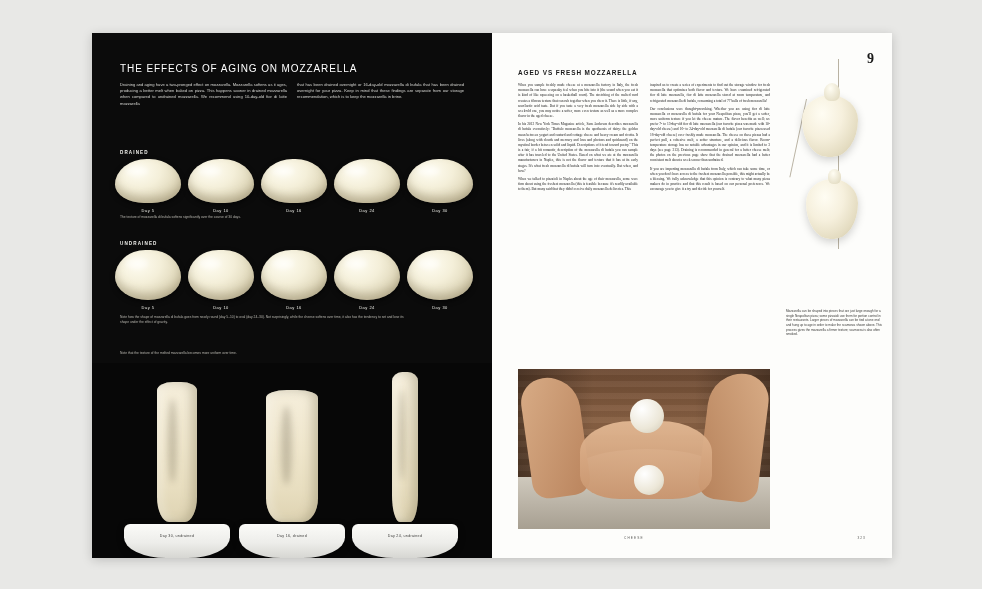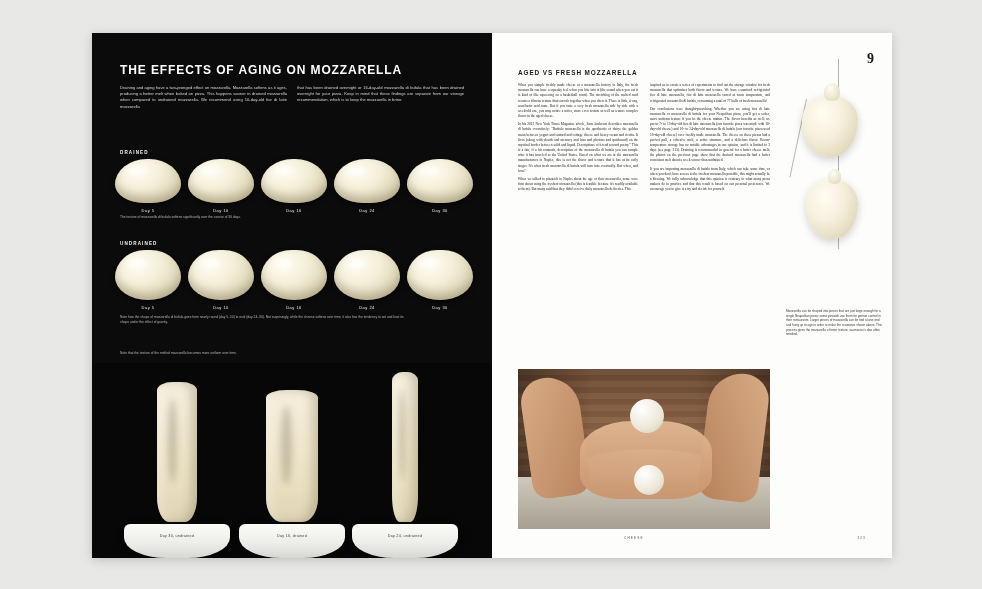--- a/index.html
+++ b/index.html
@@ -31,23 +31,23 @@
     color: #fff;
     overflow: hidden;
   }
   .left-head {
     position: absolute;
     left: 28px;
     top: 30px;
     width: 344px;
   }
   .left-title {
-    font-size: 12px;
+    font-size: 10px;
     letter-spacing: 0.9px;
-    font-weight: bold;
+    font-weight: normal;
     text-transform: uppercase;
     margin-bottom: 8px;
   }
   .left-intro {
     display: flex;
     gap: 10px;
   }
   .left-intro p {
     margin: 0;
     font-size: 4.1px;

